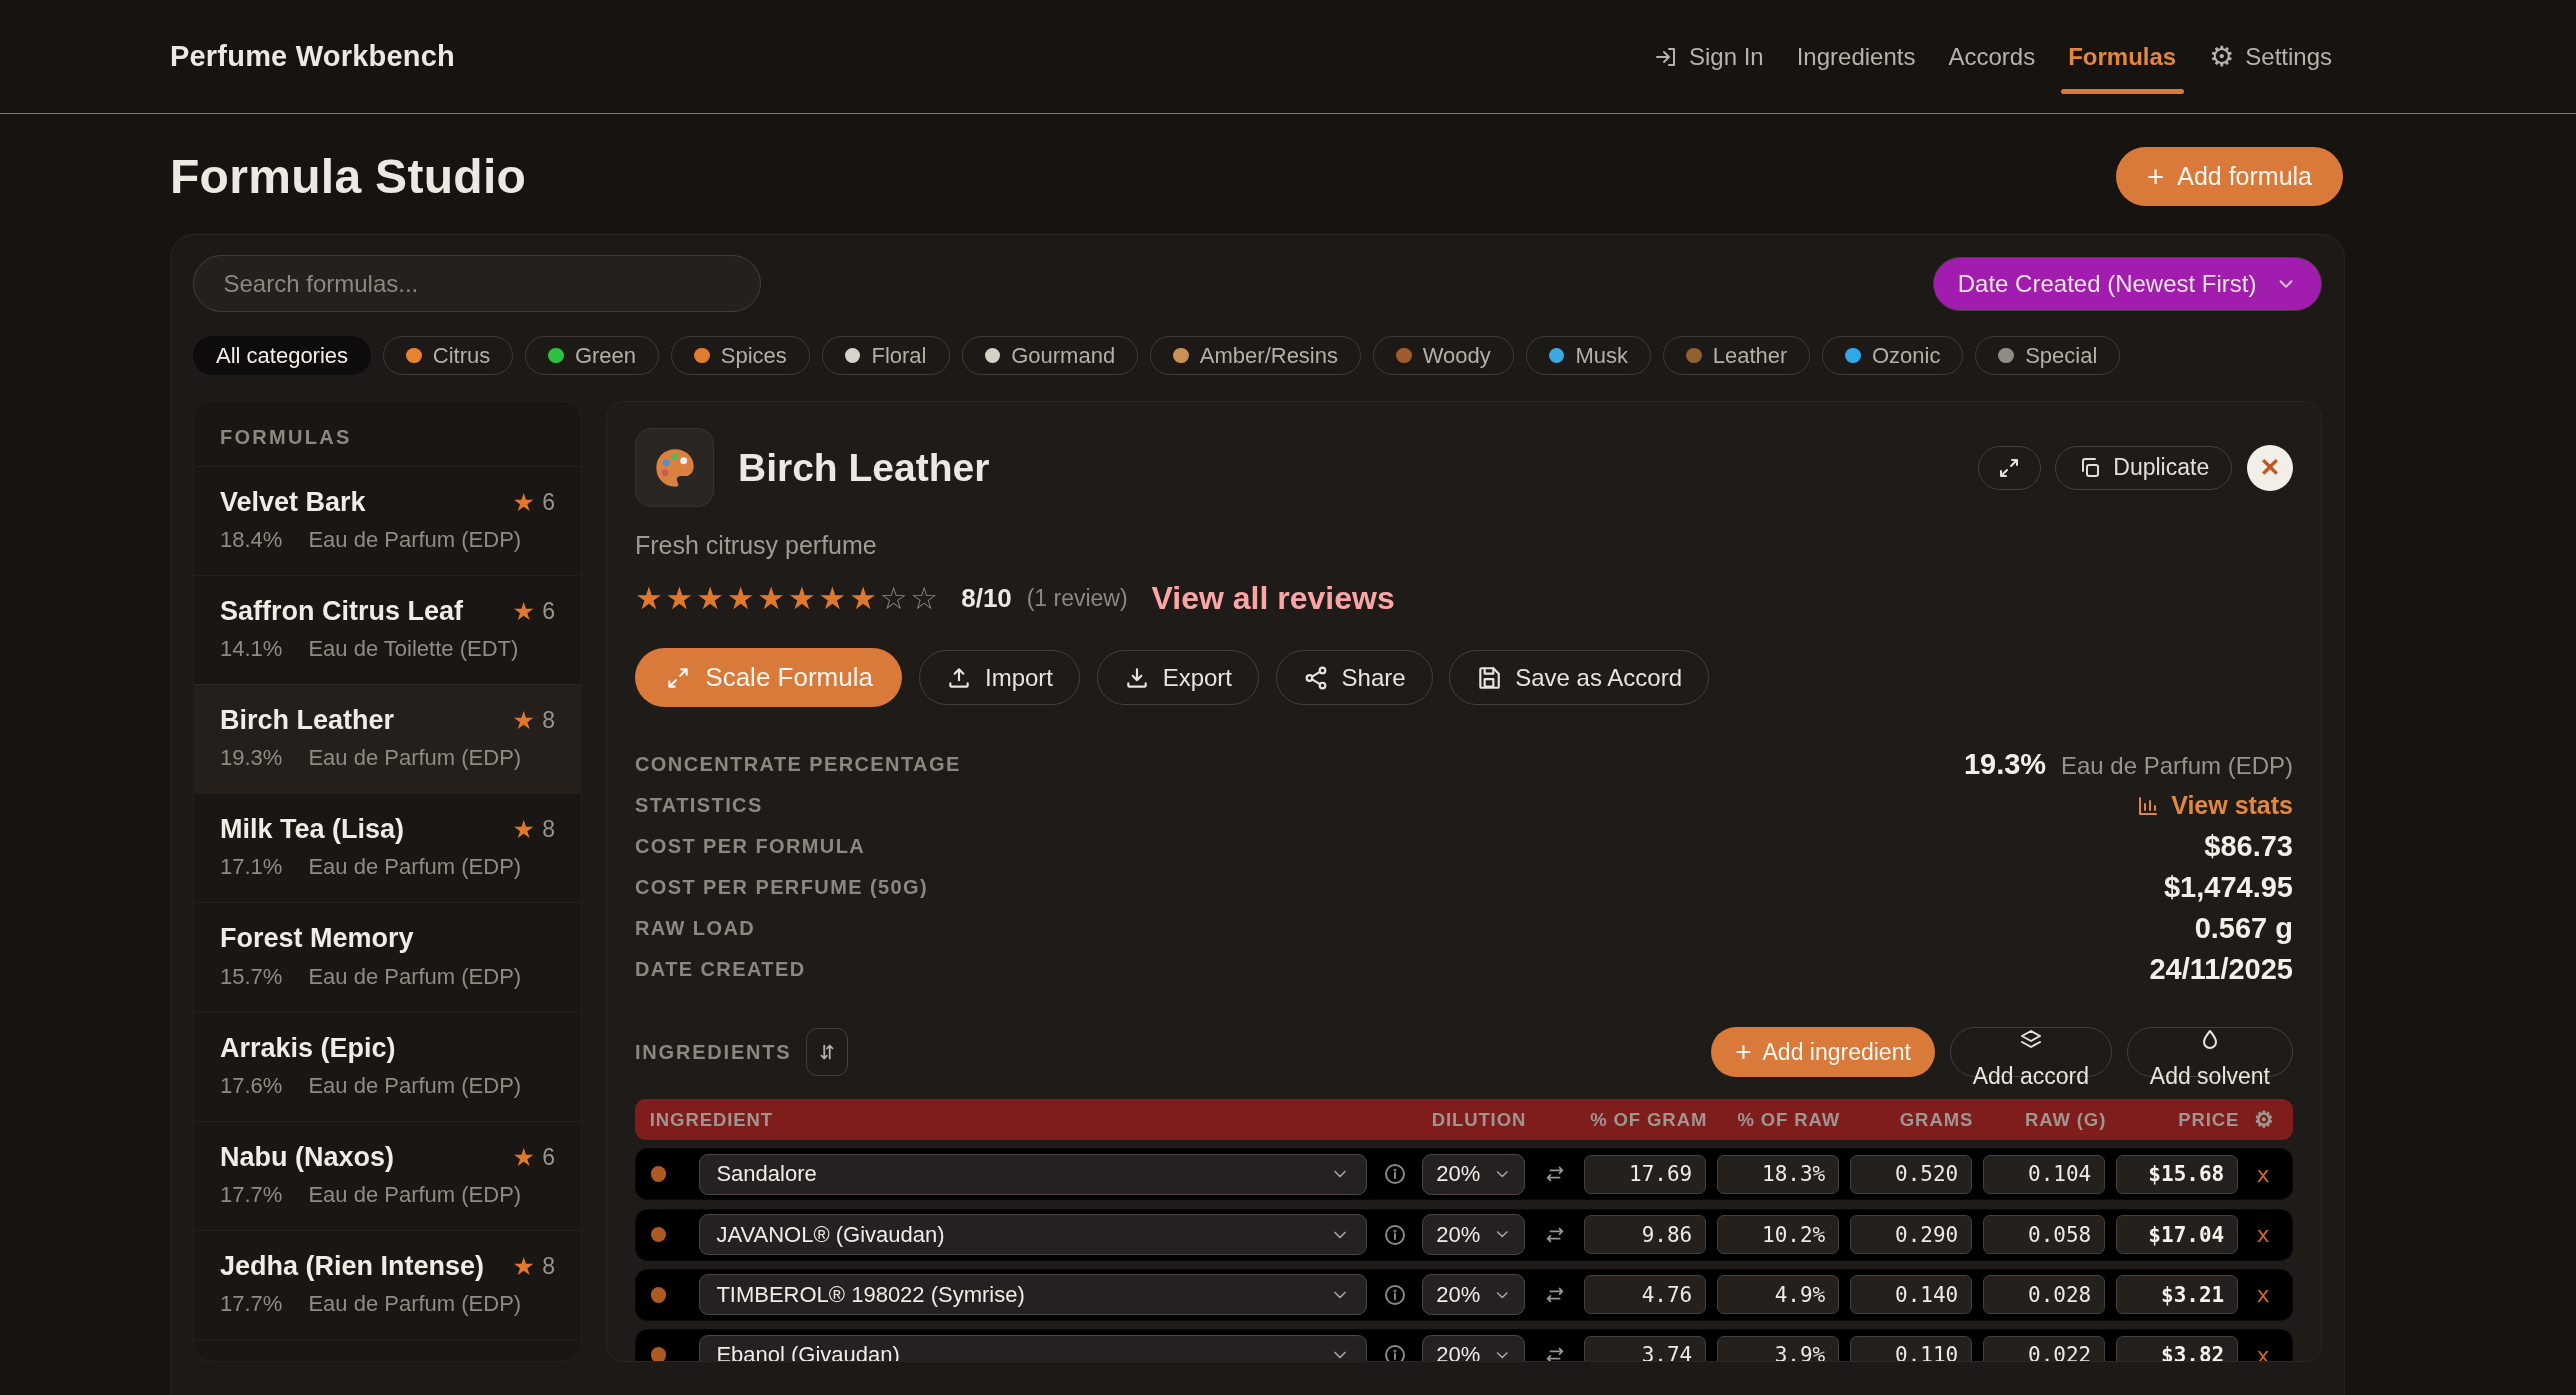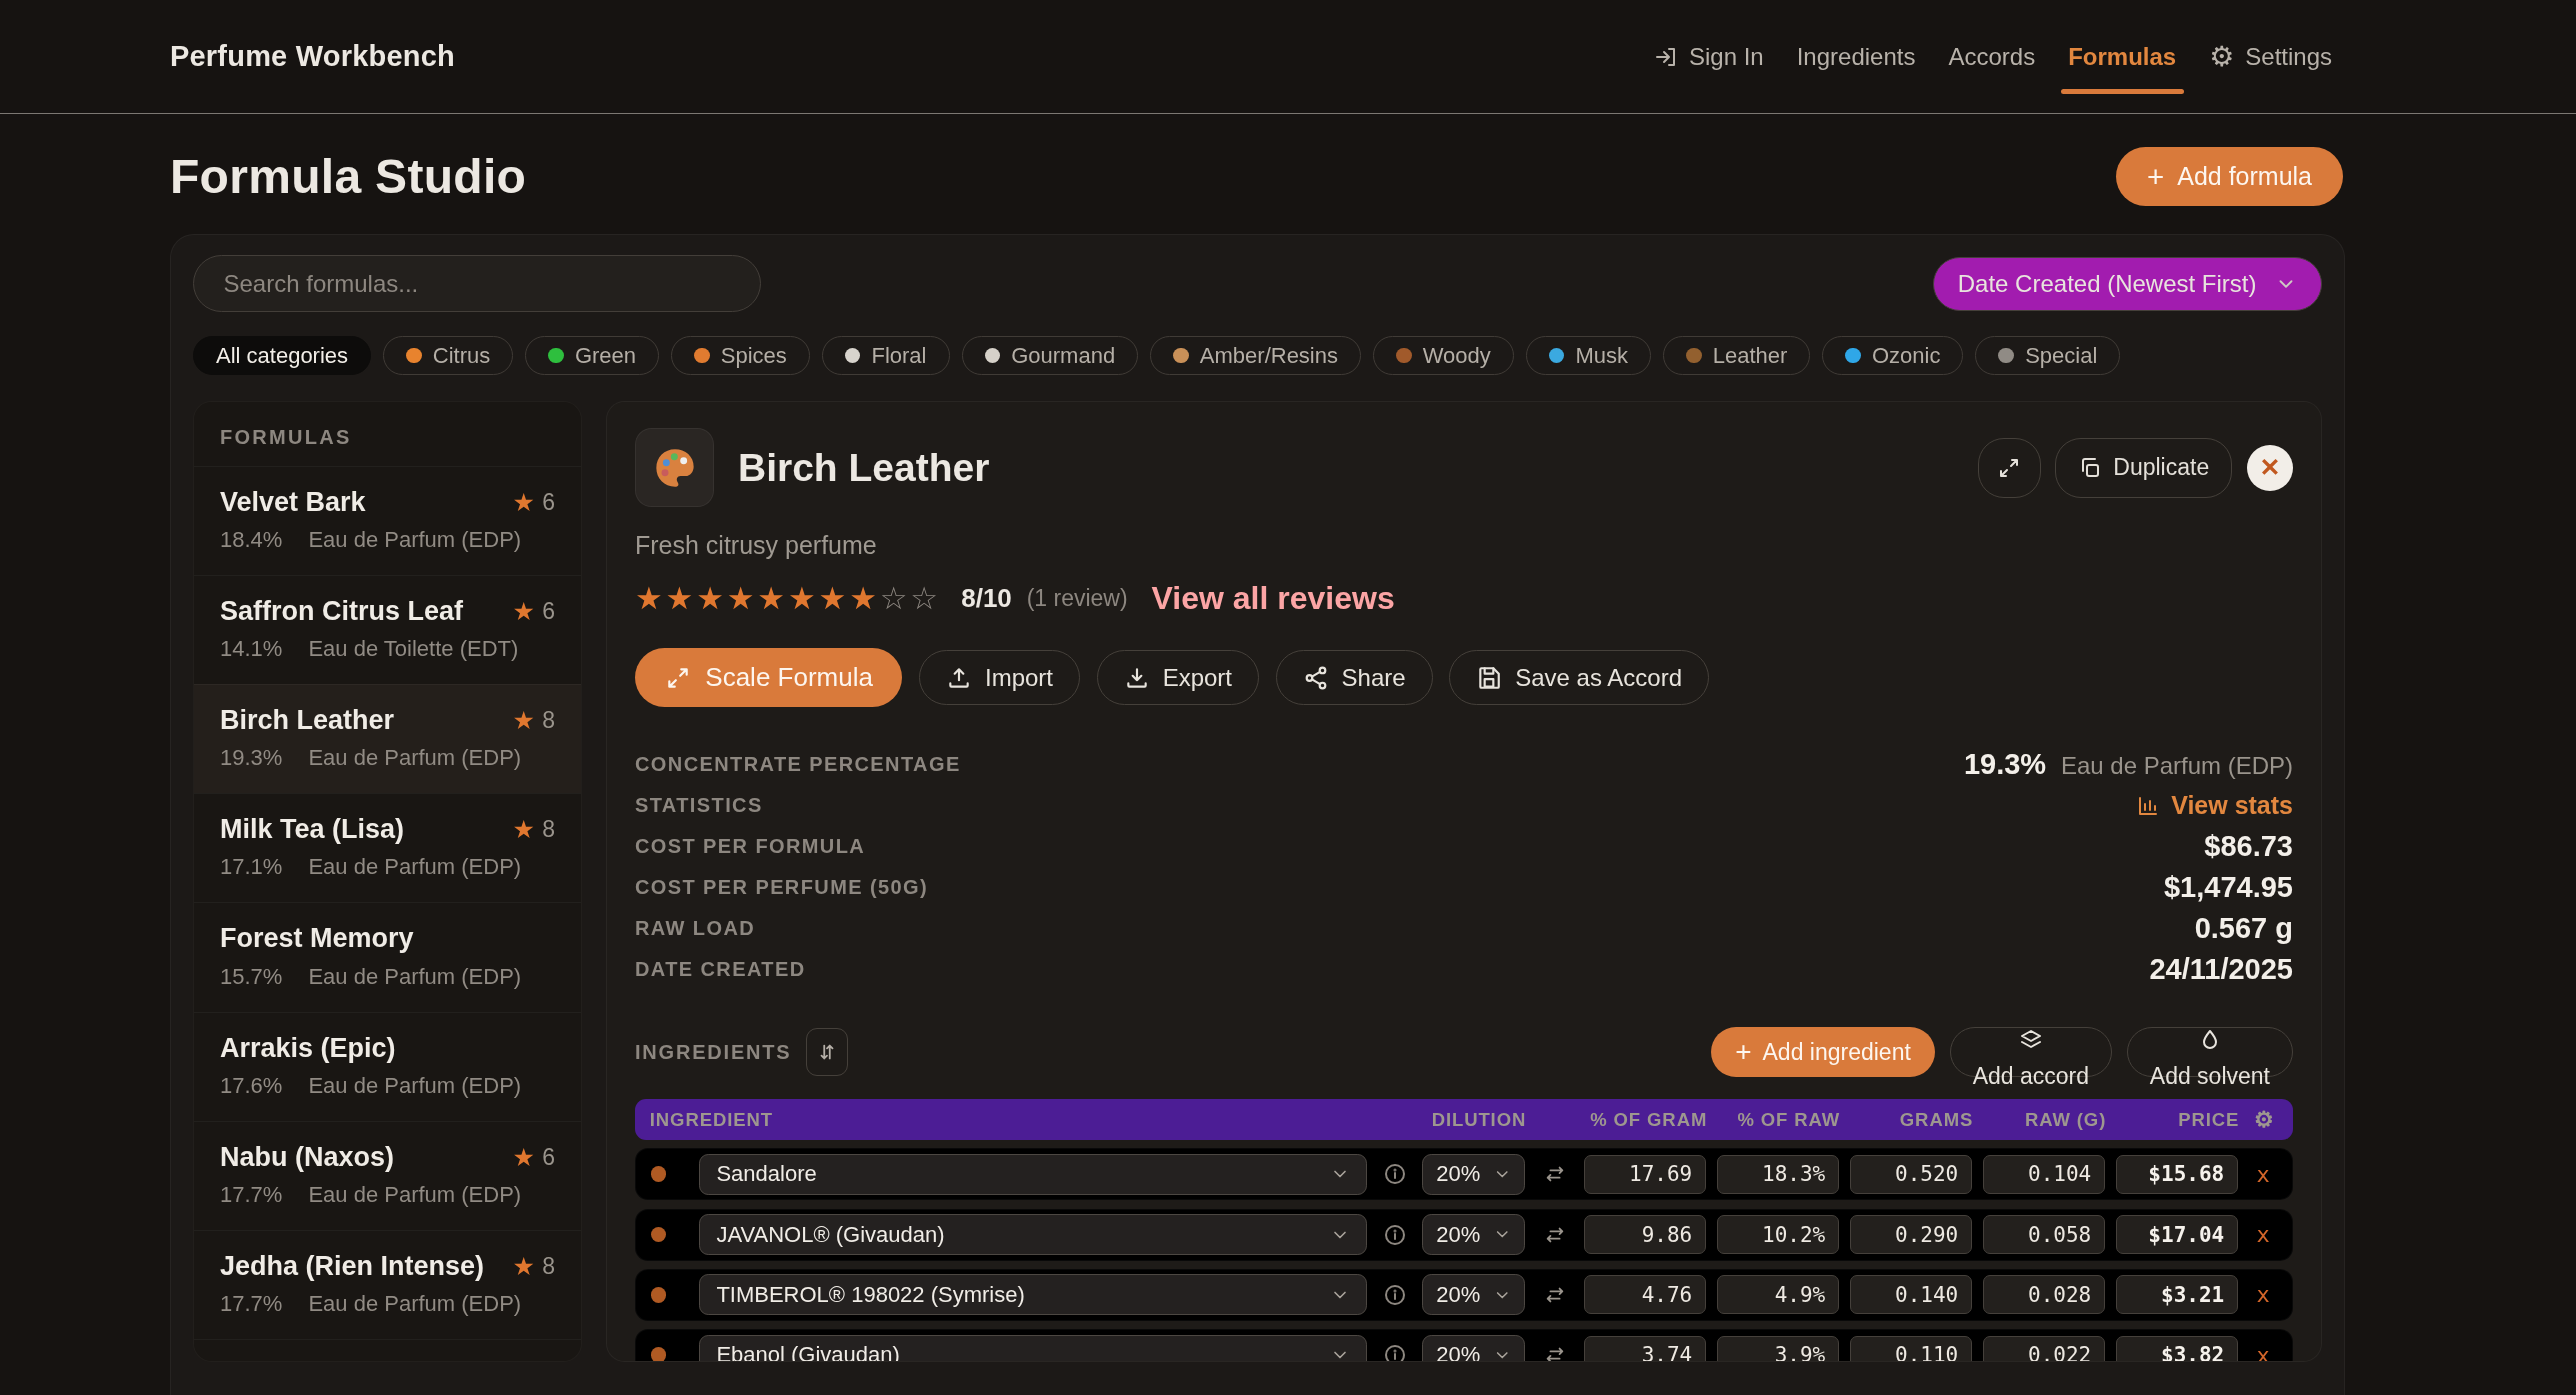--- a/index.html
+++ b/index.html
@@ -71,21 +71,21 @@
   .fsub { margin-top:9.2px; display:flex; gap:26px; font-size:22px; color:#918b84; }
 
   
   .panel { flex:1; background:#1e1b18; border:0.9px solid rgba(255,255,255,0.05);
            border-radius:18.5px; padding:26px 28px; overflow:hidden; }
   .p-head { display:flex; align-items:center; }
   .p-icon { width:79px; height:79px; border-radius:16.6px; background:#2a2623;
             border:0.9px solid rgba(255,255,255,0.06); display:flex; align-items:center; justify-content:center; }
   .p-title { font-size:39px; font-weight:600; margin-left:24px; }
   .p-headbtns { margin-left:auto; display:flex; align-items:center; gap:14.8px; }
-  .pill-btn { display:flex; align-items:center; justify-content:center; gap:11px; height:60px;
+  .pill-btn { display:flex; align-items:center; justify-content:center; gap:11px; height:44px;
               border:0.9px solid #45403a; border-radius:26px; background:transparent; color:#e4e0d9;
               font-size:23px; font-family:inherit; cursor:pointer; padding:0 22px; }
   .close-circ { width:46px; height:46px; border-radius:50%; background:#f2eee8; border:none;
                 color:#c1581f; font-size:25px; font-weight:bold; cursor:pointer;
                 display:flex; align-items:center; justify-content:center; }
   .p-sub { color:#a09a92; font-size:25px; margin-top:24px; }
   .rate { display:flex; align-items:center; gap:14.8px; margin-top:20px; }
   .stars-fill { color:#e0772f; font-size:31px; letter-spacing:2.8px; line-height:1; }
   .stars-empty { color:#8d8780; font-size:31px; letter-spacing:2.8px; line-height:1; }
   .score { font-size:26px; font-weight:bold; margin-left:5.5px; }
@@ -115,21 +115,21 @@
              background:transparent; color:#b5afa7; display:flex; align-items:center; justify-content:center; cursor:pointer; }
   .ing-btns { margin-left:auto; display:flex; gap:14.8px; }
   .add-ing { display:flex; align-items:center; gap:11px; background:#d97a3b; color:#fdf6ef; height:50px;
              border-radius:25px; border:none; padding:0 24px; font-size:23px; font-family:inherit; cursor:pointer; }
   .add-sec { display:flex; align-items:center; gap:11px; height:50px; border-radius:25px;
              border:0.9px solid #45403a; background:transparent; color:#e8e4dd; padding:0 22px;
              font-size:23px; font-family:inherit; cursor:pointer;flex-direction:column; }
 
   .igrid { display:grid; grid-template-columns:37px minmax(0,1fr) 33px 103px 37px 122px 122px 122px 122px 122px 28px;
            column-gap:11px; align-items:center; }
-  .thead { height:41px; background:#4c1d95; border-radius:11px; margin-top:22px; padding:0 14.8px;
+  .thead { height:41px; background:#7f1d1d; border-radius:11px; margin-top:22px; padding:0 14.8px;
            color:#9e978f; font-size:18.5px; letter-spacing:0.9px; font-weight:bold; }
   .th-ing { grid-column:1/3; }
   .th-r { text-align:right; }
   .th-gear { color:#9e978f; font-size:22px; text-align:center; cursor:pointer; line-height:1; }
 
   .irow { height:52px; margin-top:8.3px; padding:0 14.8px; background:#000000;
           border:0.9px solid rgba(255,255,255,0.035); border-radius:13px; }
   .isel { height:41px; background:#242120; border:0.9px solid #4c4742; border-radius:9.2px;
           display:flex; align-items:center; padding:0 16.6px; font-size:22px; color:#f0ece6; cursor:pointer; }
   .isel .chev { margin-left:auto; color:#a9a39b; }

